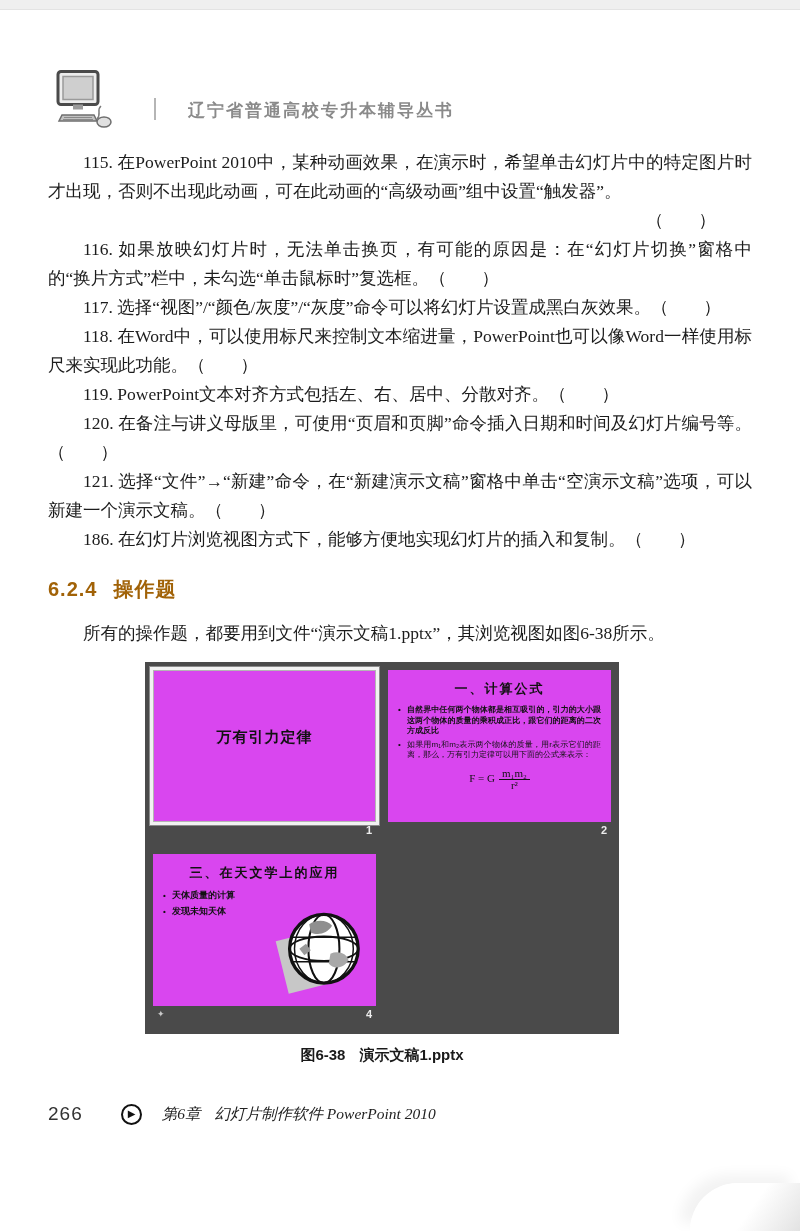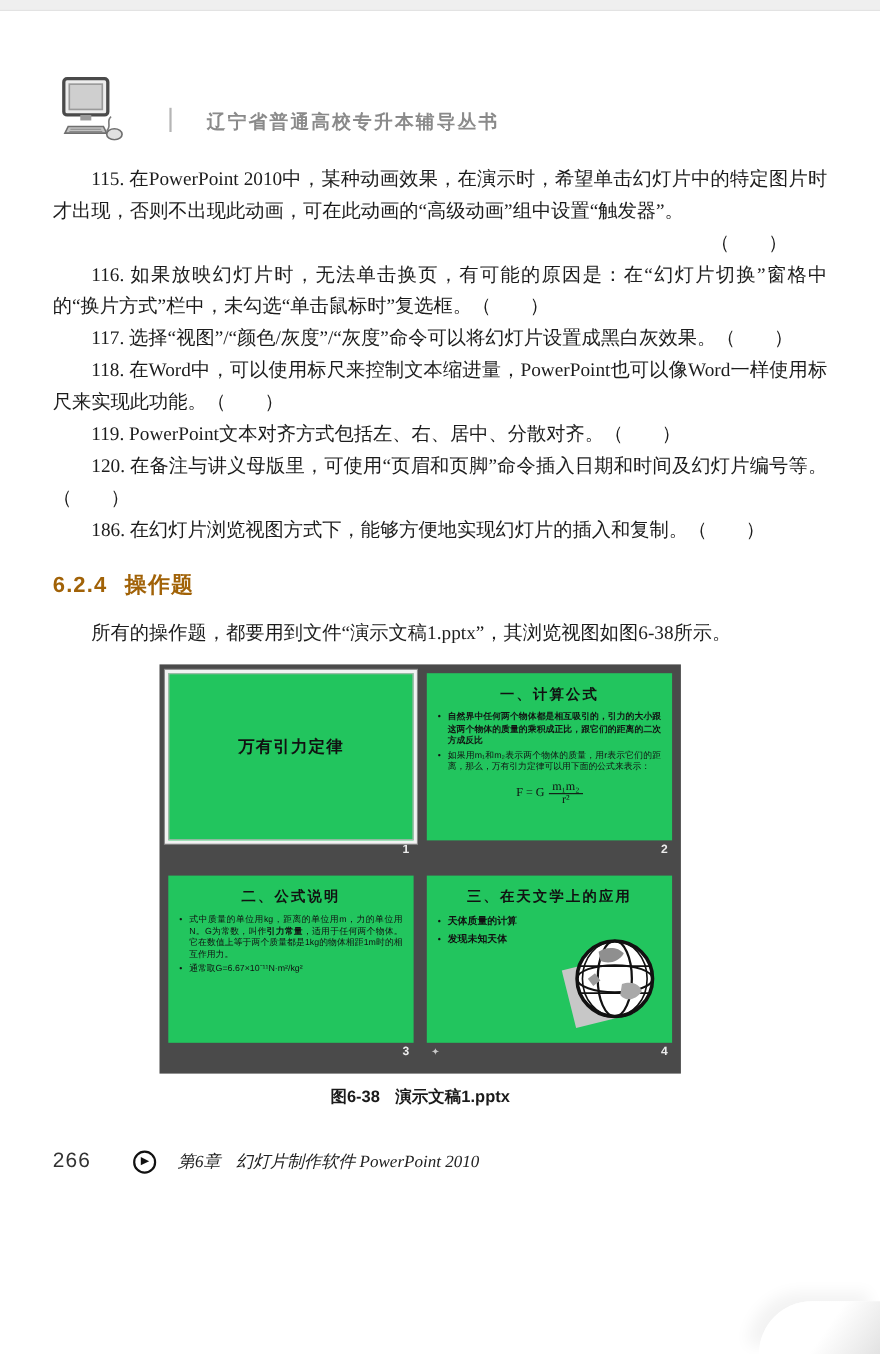--- a/index.html
+++ b/index.html
@@ -63,21 +63,21 @@
     width: 474px; height: 372px;
     background: #4a4a4a;
     padding: 8px 8px 2px 8px;
     display: grid;
     grid-template-columns: 1fr 1fr;
     column-gap: 12px;
     row-gap: 6px;
   }
   .cell { display: flex; flex-direction: column; }
   .slide {
-    background: #22c55e; height: 152px; width: 100%;
+    background: #d946ef; height: 152px; width: 100%;
     position: relative; overflow: hidden; color: #111;
     font-family: "Liberation Sans", sans-serif;
   }
   .slide--selected {
     box-shadow: inset 0 0 0 1px #b5b5b5, 0 0 0 3px #f2f2f2, 0 0 0 4px #8a8a8a;
     display: flex; align-items: center; justify-content: center;
   }
   .slide1-title { font-weight: bold; font-size: 15px; letter-spacing: 1px; margin-top: -18px; text-align: center; }
   .numrow {
     height: 15px; display: flex; justify-content: flex-end; align-items: center;
@@ -168,20 +168,21 @@
 </div>
 
 <div class="questions">
   <p class="question"><span>115.</span> <span>在PowerPoint 2010中，某种动画效果，在演示时，希望单击幻灯片中的特定图片时才出现，否则不出现此动画，可在此动画的“高级动画”组中设置“触发器”。</span></p>
   <div class="bracket-line">（　　）</div>
   <p class="question"><span>116.</span> <span>如果放映幻灯片时，无法单击换页，有可能的原因是：在“幻灯片切换”窗格中的“换片方式”栏中，未勾选“单击鼠标时”复选框。（　　）</span></p>
   <p class="question"><span>117.</span> <span>选择“视图”/“颜色/灰度”/“灰度”命令可以将幻灯片设置成黑白灰效果。（　　）</span></p>
   <p class="question"><span>118.</span> <span>在Word中，可以使用标尺来控制文本缩进量，PowerPoint也可以像Word一样使用标尺来实现此功能。（　　）</span></p>
   <p class="question"><span>119.</span> <span>PowerPoint文本对齐方式包括左、右、居中、分散对齐。（　　）</span></p>
   <p class="question"><span>120.</span> <span>在备注与讲义母版里，可使用“页眉和页脚”命令插入日期和时间及幻灯片编号等。（　　）</span></p>
+  <p class="question"><span>121.</span> <span>选择“文件”→“新建”命令，在“新建演示文稿”窗格中单击“空演示文稿”选项，可以新建一个演示文稿。（　　）</span></p>
   <p class="question"><span>186.</span> <span>在幻灯片浏览视图方式下，能够方便地实现幻灯片的插入和复制。（　　）</span></p>
 </div>
 
 <div class="section-heading">
   <span class="sec-num">6.2.4</span><span class="sec-title">操作题</span>
 </div>
 
 <p class="intro">所有的操作题，都要用到文件“演示文稿1.pptx”，其浏览视图如图6-38所示。</p>
 
 <div class="figure">
@@ -204,32 +205,20 @@
         <div class="formula-line">
           <span>F = G</span><span class="frac"><span class="num">m₁m₂</span><span class="den">r²</span></span>
         </div>
       </div>
     </div>
     <div class="numrow">
       <span>2</span>
     </div>
   </div>
 
-  <div class="cell">
-    <div class="slide">
-      <div class="slide-body">
-        <div class="slide-title">二、公式说明</div>
-        <div class="bullet"><span>式中质量的单位用kg，距离的单位用m，力的单位用N。G为常数，叫作</span><span class="b-bold">引力常量</span><span>，适用于任何两个物体。它在数值上等于两个质量都是1kg的物体相距1m时的相互作用力。</span></div>
-        <div class="bullet">通常取G=6.67×10⁻¹¹N·m²/kg²</div>
-      </div>
-    </div>
-    <div class="numrow">
-      <span>3</span>
-    </div>
-  </div>
 
   <div class="cell">
     <div class="slide slide4">
       <div class="slide-body">
         <div class="slide-title">三、在天文学上的应用</div>
         <div class="bullet">天体质量的计算</div>
         <div class="bullet">发现未知天体</div>
       </div>
       <div class="globe-wrap">
         <svg width="98" height="92" viewBox="0 0 120 112">

